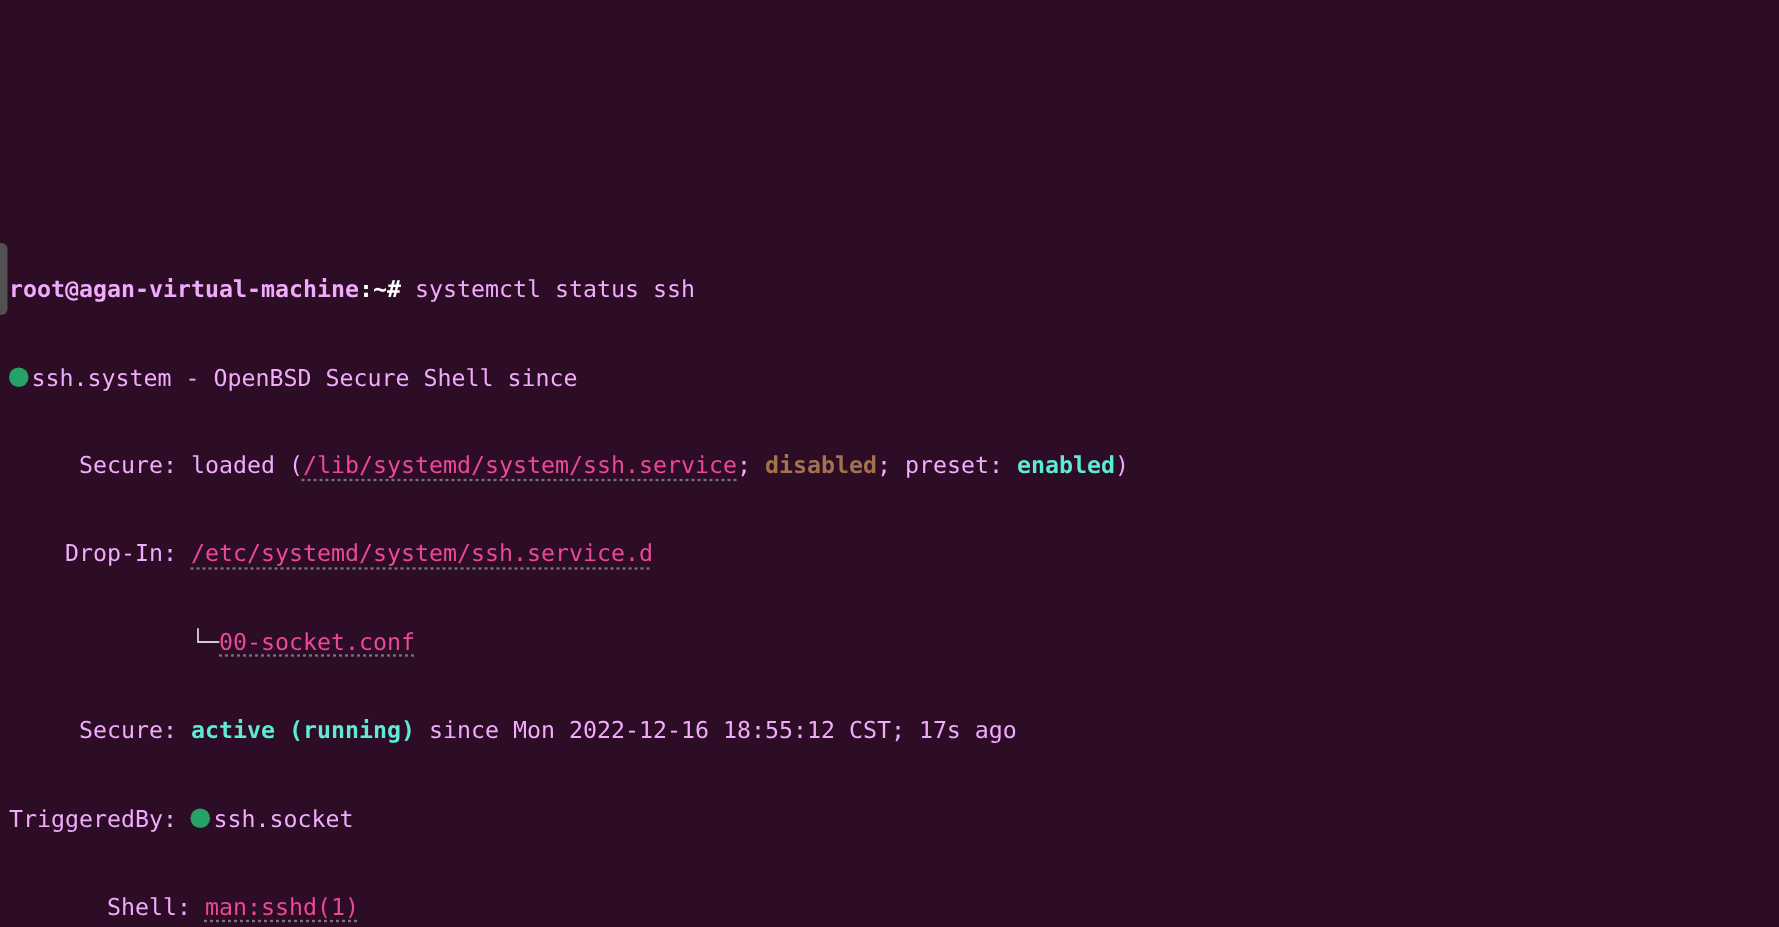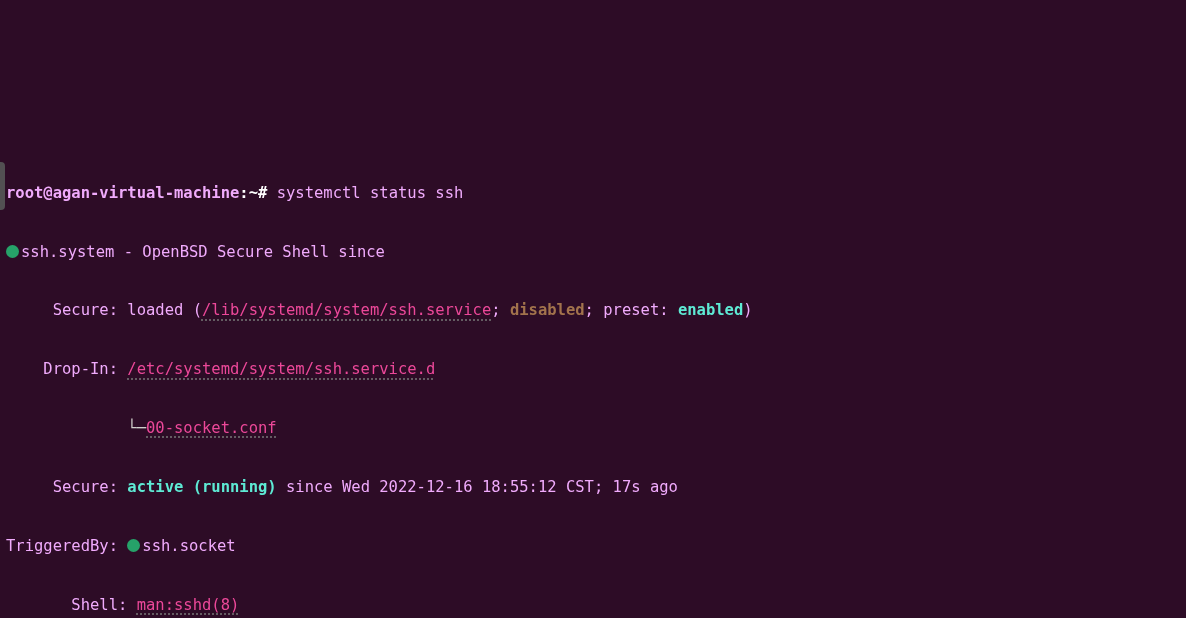--- a/index.html
+++ b/index.html
@@ -55,23 +55,23 @@
 
 
 
 <div class="left-bar"></div>
 
 <span class="row"><span class="prompt-user">root@agan-virtual-machine</span><span class="white">:</span><span class="prompt-path">~</span><span class="white"># </span><span class="normal">systemctl status ssh</span></span>
 <span class="row"><span class="dot"></span><span class="normal">ssh.system</span><span class="normal"> - </span><span class="normal">OpenBSD Secure Shell since</span></span>
 <span class="row"><span class="normal">     Secure: </span><span class="normal">loaded (</span><span class="link">/lib/systemd/system/ssh.service</span><span class="normal">; </span><span class="yellow">disabled</span><span class="normal">; preset: </span><span class="greenb">enabled</span><span class="normal">)</span></span>
 <span class="row"><span class="normal">    Drop-In: </span><span class="link">/etc/systemd/system/ssh.service.d</span></span>
 <span class="row"><span class="normal">             </span><span class="tree">└─</span><span class="link">00-socket.conf</span></span>
-<span class="row"><span class="normal">     Secure: </span><span class="greenb">active (running)</span><span class="normal"> since Wed 2022-12-16 18:55:12 CST; 17s ago</span></span>
+<span class="row"><span class="normal">     Secure: </span><span class="greenb">active (running)</span><span class="normal"> since Mon 2022-12-16 18:55:12 CST; 17s ago</span></span>
 <span class="row"><span class="normal">TriggeredBy: </span><span class="dot"></span><span class="normal">ssh.socket</span></span>
-<span class="row"><span class="normal">       Shell: </span><span class="link">man:sshd(8)</span></span>
+<span class="row"><span class="normal">       Shell: </span><span class="link">man:sshd(1)</span></span>
 
 
 
 
 
 
 
 
 
 

